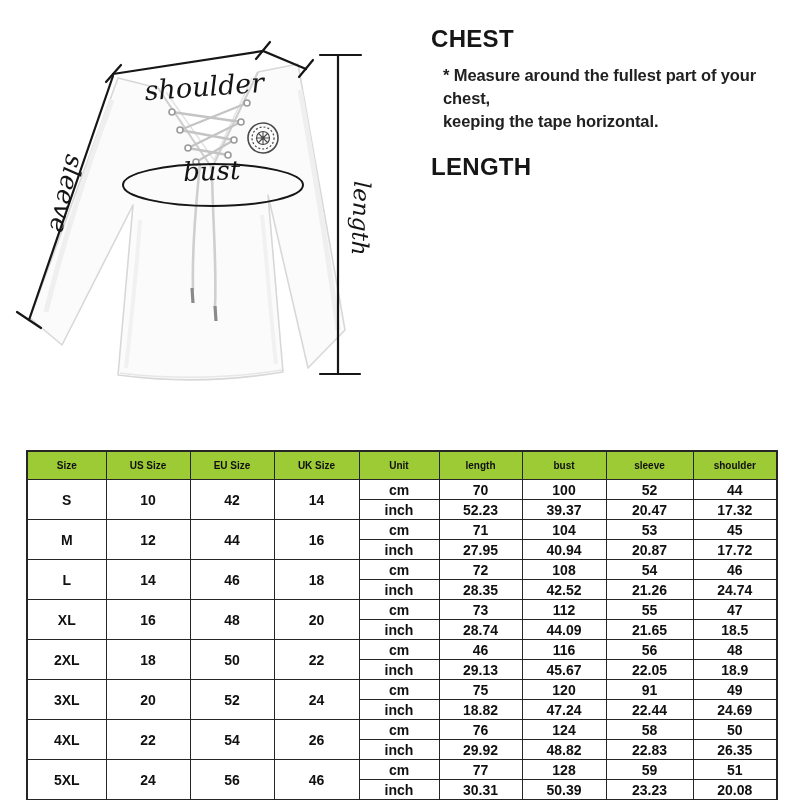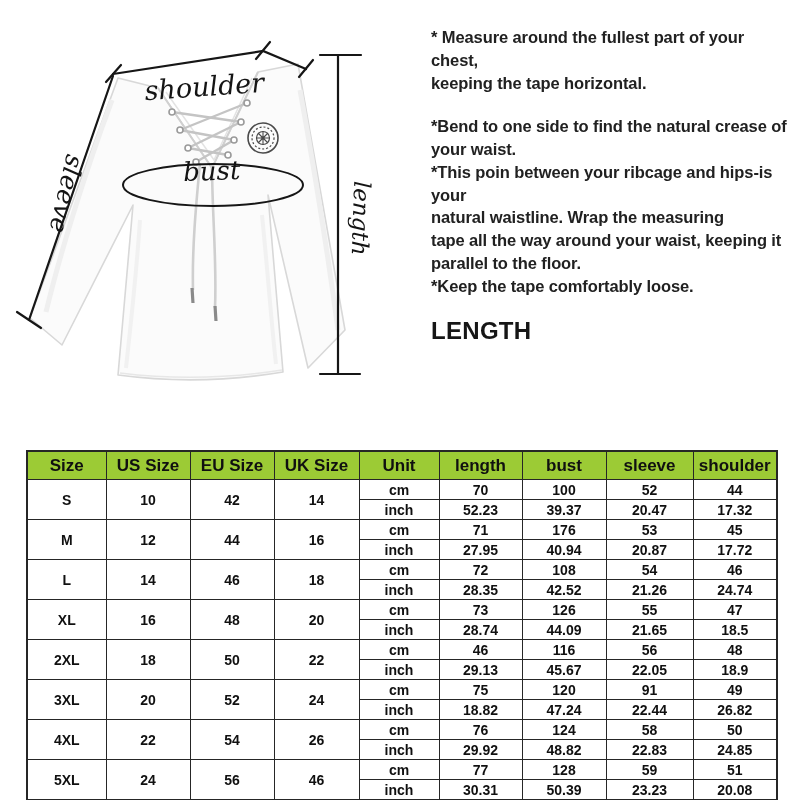--- a/index.html
+++ b/index.html
@@ -20,40 +20,40 @@
 
   
   .instructions{position:absolute;left:431px;top:26px;width:362px;color:#1c1c1c;}
   .instructions section{margin:0 0 21px 0;}
   .instructions h2{
     margin:0 0 7px 0;
     font-size:24px;line-height:1.1;
     font-weight:700;color:#161616;letter-spacing:0.3px;
   }
   .instructions p{
-    margin:0;
+    margin:12px;
     font-size:16.5px;line-height:1.38;
     font-weight:600;color:#212121;
     white-space:pre-line;letter-spacing:-0.1px;
   }
 
   
   .size-table{
     position:absolute;left:26px;top:450px;width:750px;
     border-collapse:collapse;table-layout:fixed;
     border:2.5px solid var(--border,#262626);
   }
   .size-table th,.size-table td{
     border:1.5px solid var(--border,#262626);
     text-align:center;vertical-align:middle;
     padding:0;color:#101010;font-weight:700;
   }
   .size-table th{
     background:var(--header-bg,#9ccb35);
-    height:27px;font-size:17px;
+    height:27px;font-size:10px;
   }
   .size-table td{height:19px;font-size:14px;line-height:1;}
 </style>
 </head>
 <body>
 
 <div class="page">
 
   <svg class="diagram" width="425" height="440" viewBox="0 0 425 440">
 
@@ -125,31 +125,25 @@
     </g>
 
     <text class="hand-label" x="205" y="96" font-size="27" text-anchor="middle" transform="rotate(-4 205 96)">shoulder</text>
     <text class="hand-label" x="58" y="192" font-size="25" text-anchor="middle" transform="rotate(103 58 192)">sleeve</text>
     <text class="hand-label" x="212" y="180" font-size="26" text-anchor="middle" transform="rotate(-2 212 180)">bust</text>
     <text class="hand-label" x="353" y="218" font-size="23" text-anchor="middle" transform="rotate(92 353 218)">length</text>
   </svg>
 
   <div class="instructions">
     <section>
+      <h2>CHEST</h2>
       <p>* Measure around the fullest part of your chest,
 keeping the tape horizontal.</p>
     </section>
     <section>
-      <p>*Bend to one side to find the natural crease of
-your waist.
-*This poin between your ribcage and hips-is your
-natural waistline. Wrap the measuring
-tape all the way around your waist, keeping it
-parallel to the floor.
-*Keep the tape comfortably loose.</p>
     </section>
     <section>
       <h2>LENGTH</h2>
     </section>
   </div>
 
   <table class="size-table">
     <colgroup>
       <col style="width:79px">
         <col style="width:84px">
@@ -193,21 +187,21 @@
           <td>20.47</td>
           <td>17.32</td>
         </tr>
         <tr>
           <td rowspan="2">M</td>
           <td rowspan="2">12</td>
           <td rowspan="2">44</td>
           <td rowspan="2">16</td>
           <td>cm</td>
           <td>71</td>
-          <td>176</td>
+          <td>104</td>
           <td>53</td>
           <td>45</td>
         </tr>
         <tr>
           <td>inch</td>
           <td>27.95</td>
           <td>40.94</td>
           <td>20.87</td>
           <td>17.72</td>
         </tr>
@@ -229,21 +223,21 @@
           <td>21.26</td>
           <td>24.74</td>
         </tr>
         <tr>
           <td rowspan="2">XL</td>
           <td rowspan="2">16</td>
           <td rowspan="2">48</td>
           <td rowspan="2">20</td>
           <td>cm</td>
           <td>73</td>
-          <td>126</td>
+          <td>112</td>
           <td>55</td>
           <td>47</td>
         </tr>
         <tr>
           <td>inch</td>
           <td>28.74</td>
           <td>44.09</td>
           <td>21.65</td>
           <td>18.5</td>
         </tr>
@@ -274,39 +268,39 @@
           <td>75</td>
           <td>120</td>
           <td>91</td>
           <td>49</td>
         </tr>
         <tr>
           <td>inch</td>
           <td>18.82</td>
           <td>47.24</td>
           <td>22.44</td>
-          <td>26.82</td>
+          <td>24.69</td>
         </tr>
         <tr>
           <td rowspan="2">4XL</td>
           <td rowspan="2">22</td>
           <td rowspan="2">54</td>
           <td rowspan="2">26</td>
           <td>cm</td>
           <td>76</td>
           <td>124</td>
           <td>58</td>
           <td>50</td>
         </tr>
         <tr>
           <td>inch</td>
           <td>29.92</td>
           <td>48.82</td>
           <td>22.83</td>
-          <td>24.85</td>
+          <td>26.35</td>
         </tr>
         <tr>
           <td rowspan="2">5XL</td>
           <td rowspan="2">24</td>
           <td rowspan="2">56</td>
           <td rowspan="2">46</td>
           <td>cm</td>
           <td>77</td>
           <td>128</td>
           <td>59</td>

